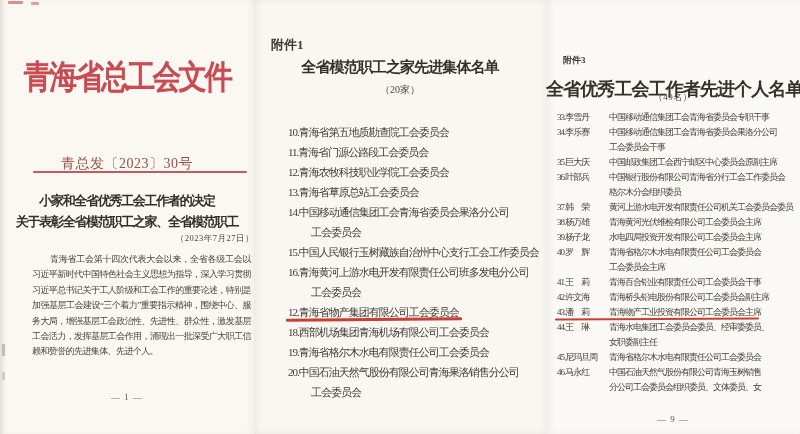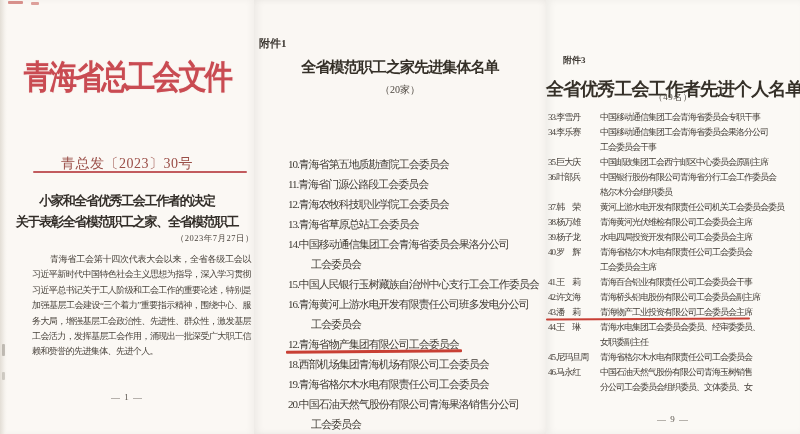--- a/index.html
+++ b/index.html
@@ -59,39 +59,39 @@
   .speck.s3{left:2px;top:344px;width:3px;height:12px;background:#8d877e;opacity:.5;}
   .speck.s4{left:2px;top:372px;width:3px;height:8px;background:#9b958c;opacity:.4;}
 
   
   .att-label{position:absolute;font-weight:700;color:#3e3933;}
   .att-title{position:absolute;left:0;width:100%;text-align:center;
     font-weight:700;color:#353028;white-space:nowrap;}
   .att-count{position:absolute;left:0;width:100%;text-align:center;color:#4c463f;}
 
   
-  .page-a1 .att-label{top:36px;left:5px;font-size:11px;}
+  .page-a1 .att-label{top:36px;left:17px;font-size:13px;}
   .page-a1 .att-title{top:58px;font-size:15px;letter-spacing:-0.9px;}
   .page-a1 .att-count{top:83px;font-size:10px;}
-  .a1-list{position:absolute;top:122px;left:34px;width:256px;margin-top:32px;}
+  .a1-list{position:absolute;top:122px;left:34px;width:256px;}
   .a1-line{
     position:relative;height:20px;line-height:20px;white-space:nowrap;
     font-size:11px;letter-spacing:-1px;color:#3f3a33;
   }
   .a1-line.indent{padding-left:23px;}
   .a1-underline{
     position:absolute;left:-2px;top:16px;width:176px;height:2.5px;
     background:#c32f24;transform:rotate(-0.5deg);border-radius:1px;opacity:.92;
   }
 
   
   .page-a3 .att-label{top:54px;left:17px;font-size:9px;}
   .page-a3 .att-title{top:77px;font-size:18px;letter-spacing:-0.9px;}
   .page-a3 .att-count{top:91px;font-size:9px;letter-spacing:0.5px;}
-  .a3-list{position:absolute;top:110px;left:2px;width:240px;}
+  .a3-list{position:absolute;top:110px;left:11px;width:240px;}
   .a3-row{
     position:relative;height:15px;line-height:15px;white-space:nowrap;
     font-size:9px;letter-spacing:-1px;color:#46403a;display:flex;
   }
   .a3-n{display:inline-block;width:52px;flex:0 0 52px;}
   .a3-t{display:inline-block;}
   .a3-underline{
     position:absolute;left:-2px;top:12.5px;width:204px;height:2px;
     background:#c32f24;transform:rotate(-0.25deg);border-radius:1px;opacity:.92;
   }

